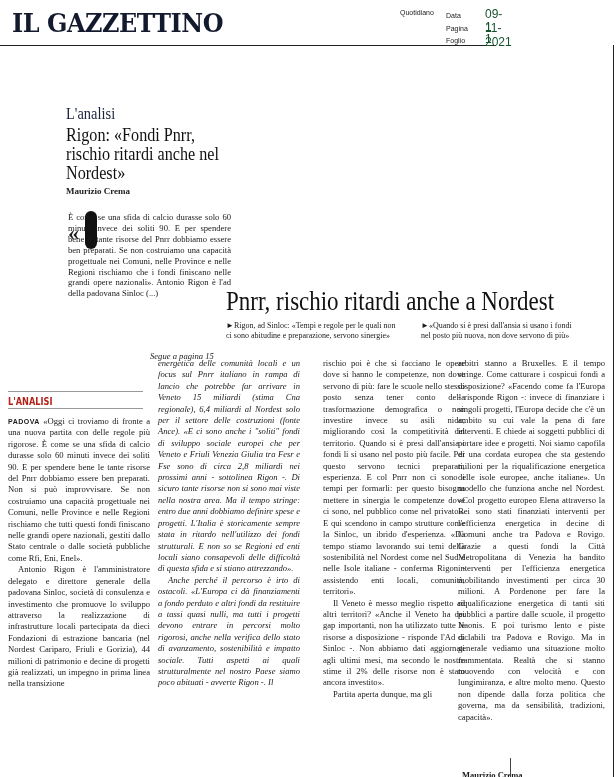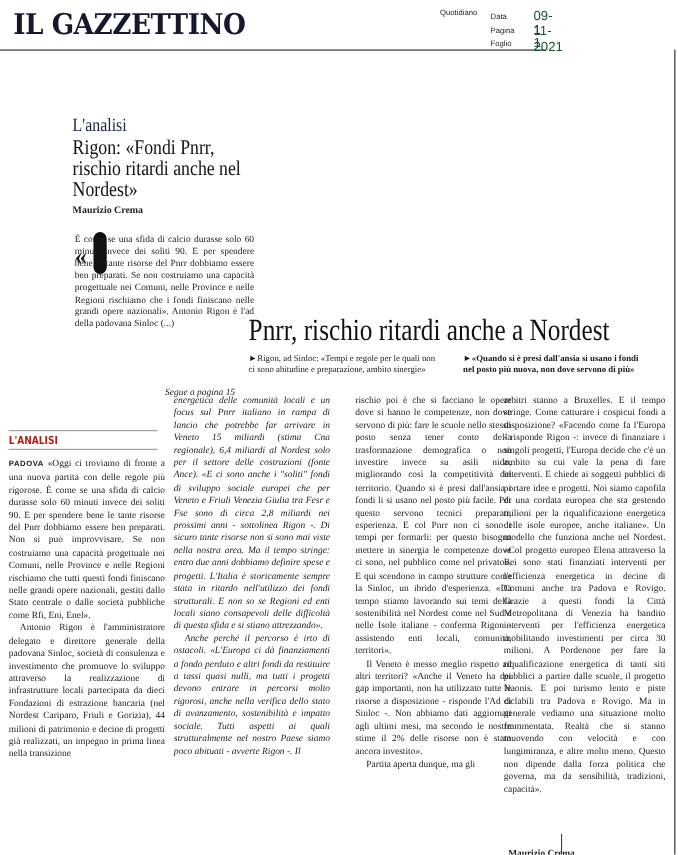--- a/index.html
+++ b/index.html
@@ -53,23 +53,23 @@
 <div class="dropcap-quote">«</div>
 <div class="dropcap"></div>
 <div class="lead-text">
   <span>È come se una sfida di calcio durasse solo 60 minuti invece dei soliti 90. E per spendere bene le tante risorse del Pnrr dobbiamo essere ben preparati. Se non costruiamo una capacità progettuale nei Comuni, nelle Province e nelle Regioni rischiamo che i fondi finiscano nelle grandi opere nazionali». Antonio Rigon è l'ad della padovana Sinloc (...)</span>
 </div>
 <div class="segue">Segue a pagina 15</div>
 
 <div class="main-headline">Pnrr, rischio ritardi anche a Nordest</div>
 <div class="subhead" style="left:226px;">
   <div>►Rigon, ad Sinloc: «Tempi e regole per le quali non</div>
-  <div>ci sono abitudine e preparazione, ambito sinergie»</div>
+  <div>ci sono abitudine e preparazione, servono sinergie»</div>
 </div>
-<div class="subhead" style="left:421px;font-weight:bold;">
+<div class="subhead" style="left:421px;">
   <div>►«Quando si è presi dall'ansia si usano i fondi</div>
   <div>nel posto più nuova, non dove servono di più»</div>
 </div>
 
 <div class="rule" style="left:8px;top:391px;width:135px;"></div>
 <div class="section-label">L'ANALISI</div>
 <div class="rule" style="left:8px;top:408px;width:135px;"></div>
 
 <div class="col" style="left:8px;top:416px;">
   <p><span class="city">PADOVA</span> <span>«Oggi ci troviamo di fronte a una nuova partita con delle regole più rigorose. È come se una sfida di calcio durasse solo 60 minuti invece dei soliti 90. E per spendere bene le tante risorse del Pnrr dobbiamo essere ben preparati. Non si può improvvisare. Se non costruiamo una capacità progettuale nei Comuni, nelle Province e nelle Regioni rischiamo che tutti questi fondi finiscano nelle grandi opere nazionali, gestiti dallo Stato centrale o dalle società pubbliche come Rfi, Eni, Enel».</span></p>

